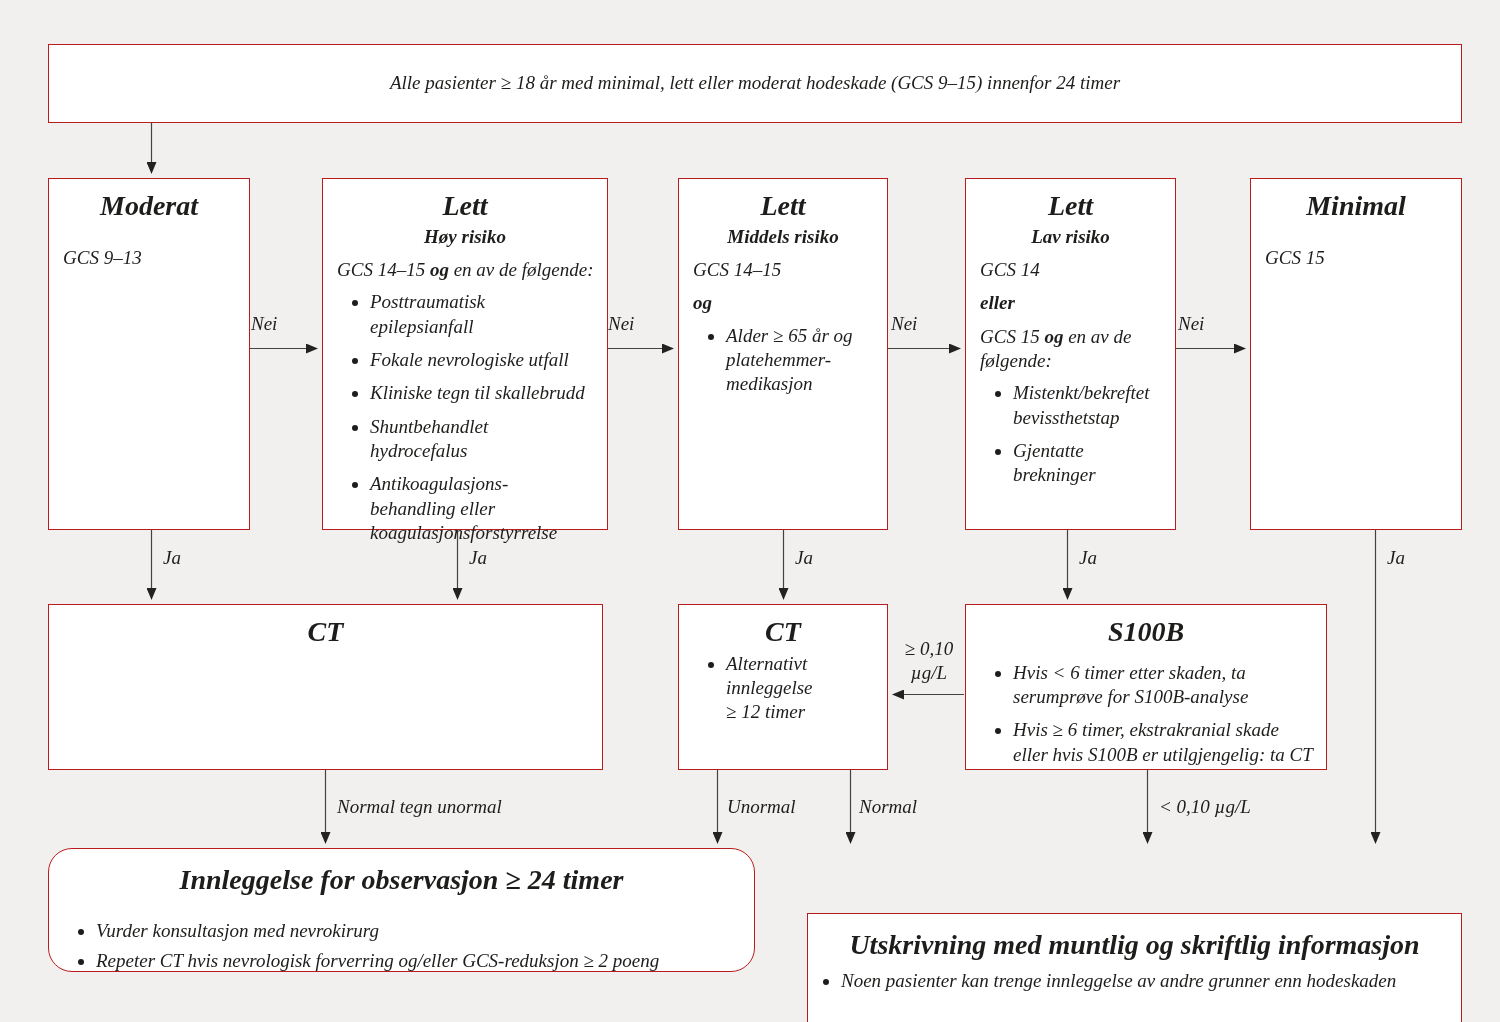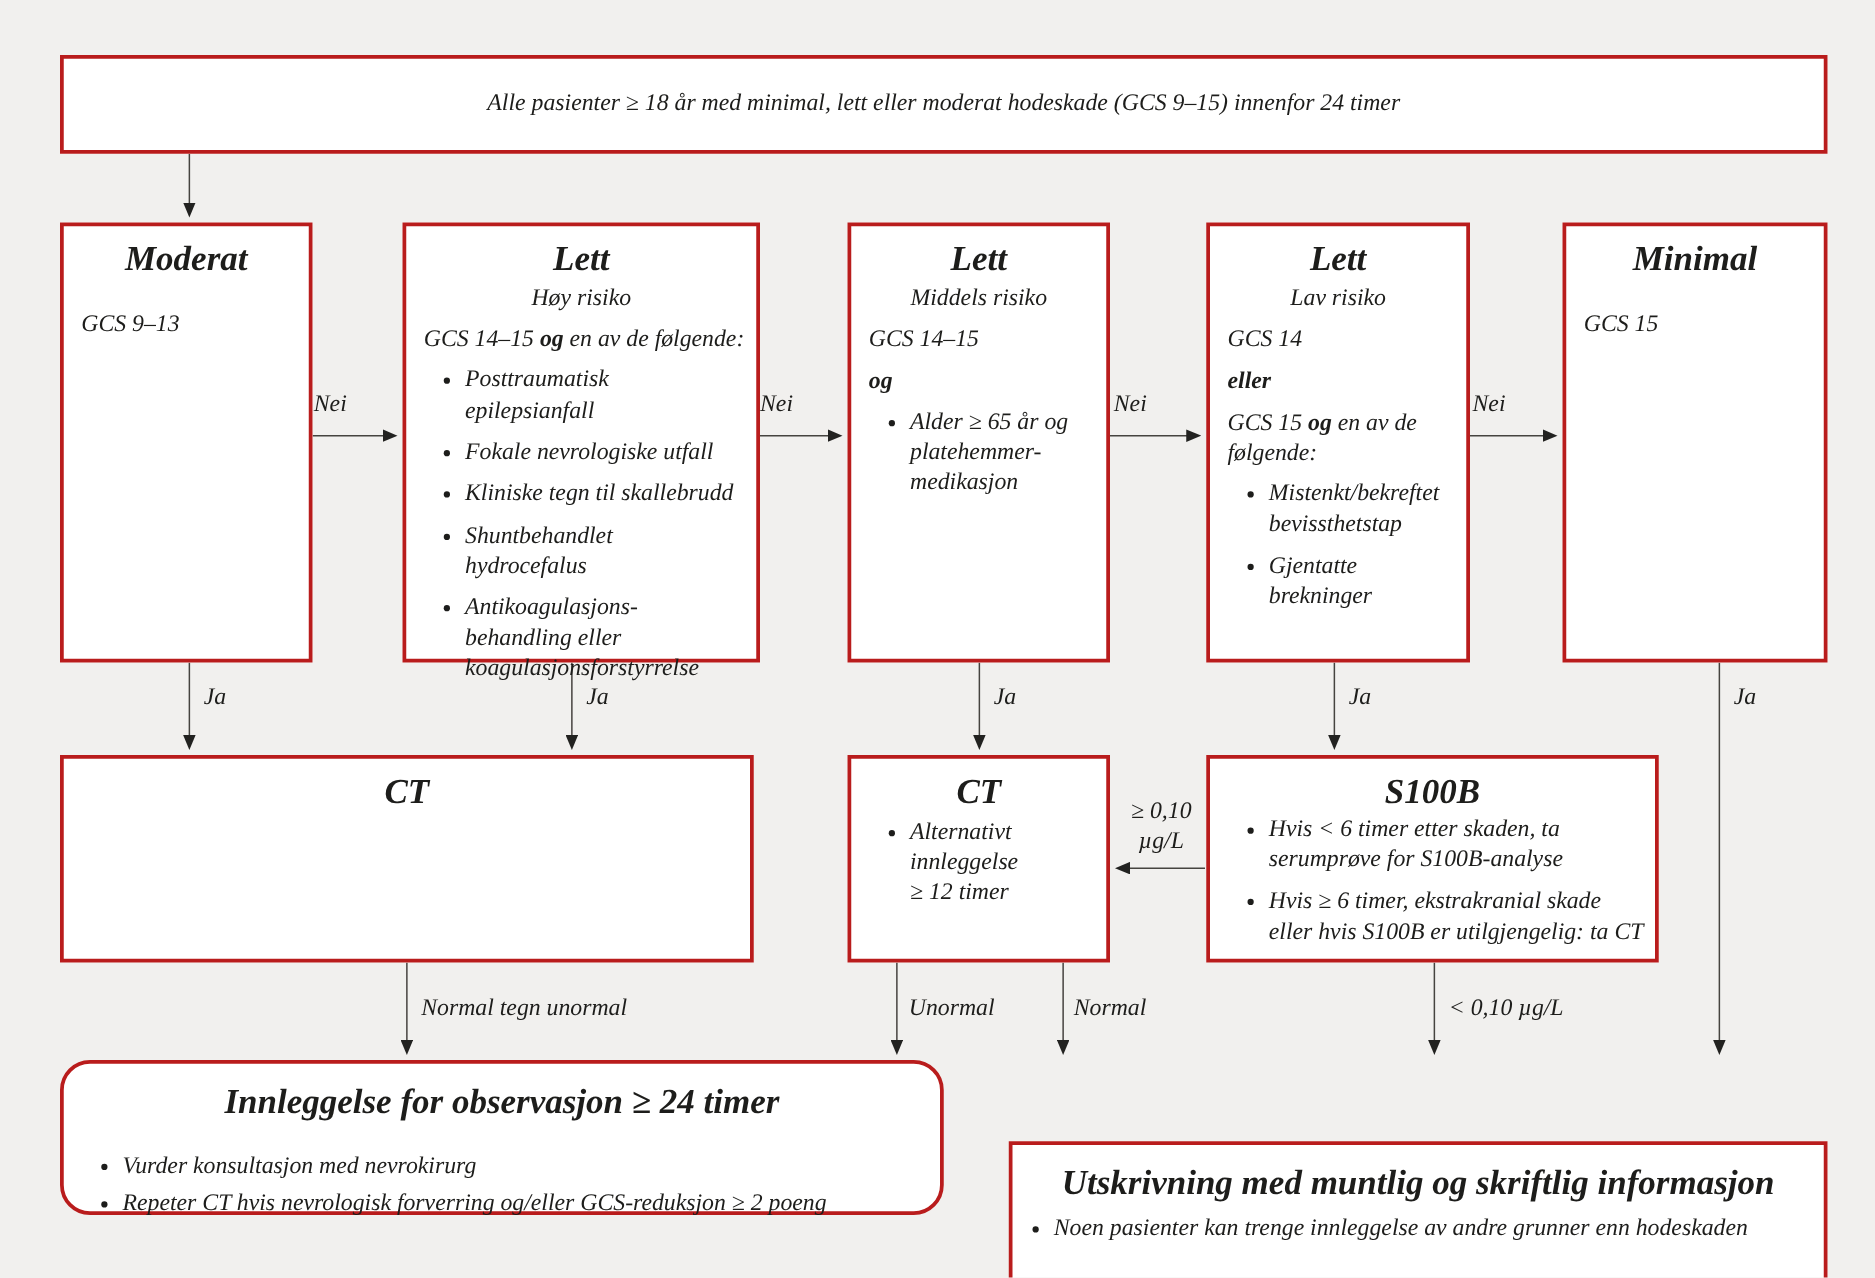--- a/index.html
+++ b/index.html
@@ -14,33 +14,34 @@
     height: 1022px;
     background: #f1f0ee;
     overflow: hidden;
     font-style: italic;
     font-size: 19px;
     line-height: 1.28;
   }
   .box {
     position: absolute;
     background: #ffffff;
-    border: 3px solid #b91c1c;
+    border: 1px solid #b91c1c;
     box-sizing: border-box;
   }
   .box-title {
     font-weight: bold;
     font-style: italic;
     text-align: center;
     font-size: 28px;
     margin-top: 9px;
   }
   .box-subtitle {
     text-align: center;
     margin-top: 1px;
+    font-weight: bold;
   }
   .crit { margin: 22px 8px 0 14px; }
   .crit-tight { margin: 9px 8px 0 14px; }
   .bold-inline { font-weight: bold; }
   ul.bullets {
     margin: 8px 0 0 0;
     padding: 0 6px 0 47px;
     list-style: disc outside;
   }
   ul.bullets li {
@@ -149,21 +150,21 @@
     <div class="box-title">CT</div>
     <ul class="bullets" style="margin-top:2px;">
       <li>Alternativt
 innleggelse
 ≥ 12 timer</li>
     </ul>
   </div>
 
   <div class="box" style="left:965px; top:604px; width:362px; height:166px;">
     <div class="box-title">S100B</div>
-    <ul class="bullets" style="margin-top:0; ">
+    <ul class="bullets" style="margin-top:11px; ">
       <li>Hvis &lt; 6 timer etter skaden, ta
 serumprøve for S100B-analyse</li>
       <li>Hvis ≥ 6 timer, ekstrakranial skade
 eller hvis S100B er utilgjengelig: ta CT</li>
     </ul>
   </div>
 
   <div class="box" style="left:48px; top:848px; width:707px; height:124px;border-radius:24px;">
     <div class="box-title" style="margin-top:13px;">Innleggelse for observasjon ≥ 24 timer</div>
     <ul class="bullets" style="margin-top:21px; ">

